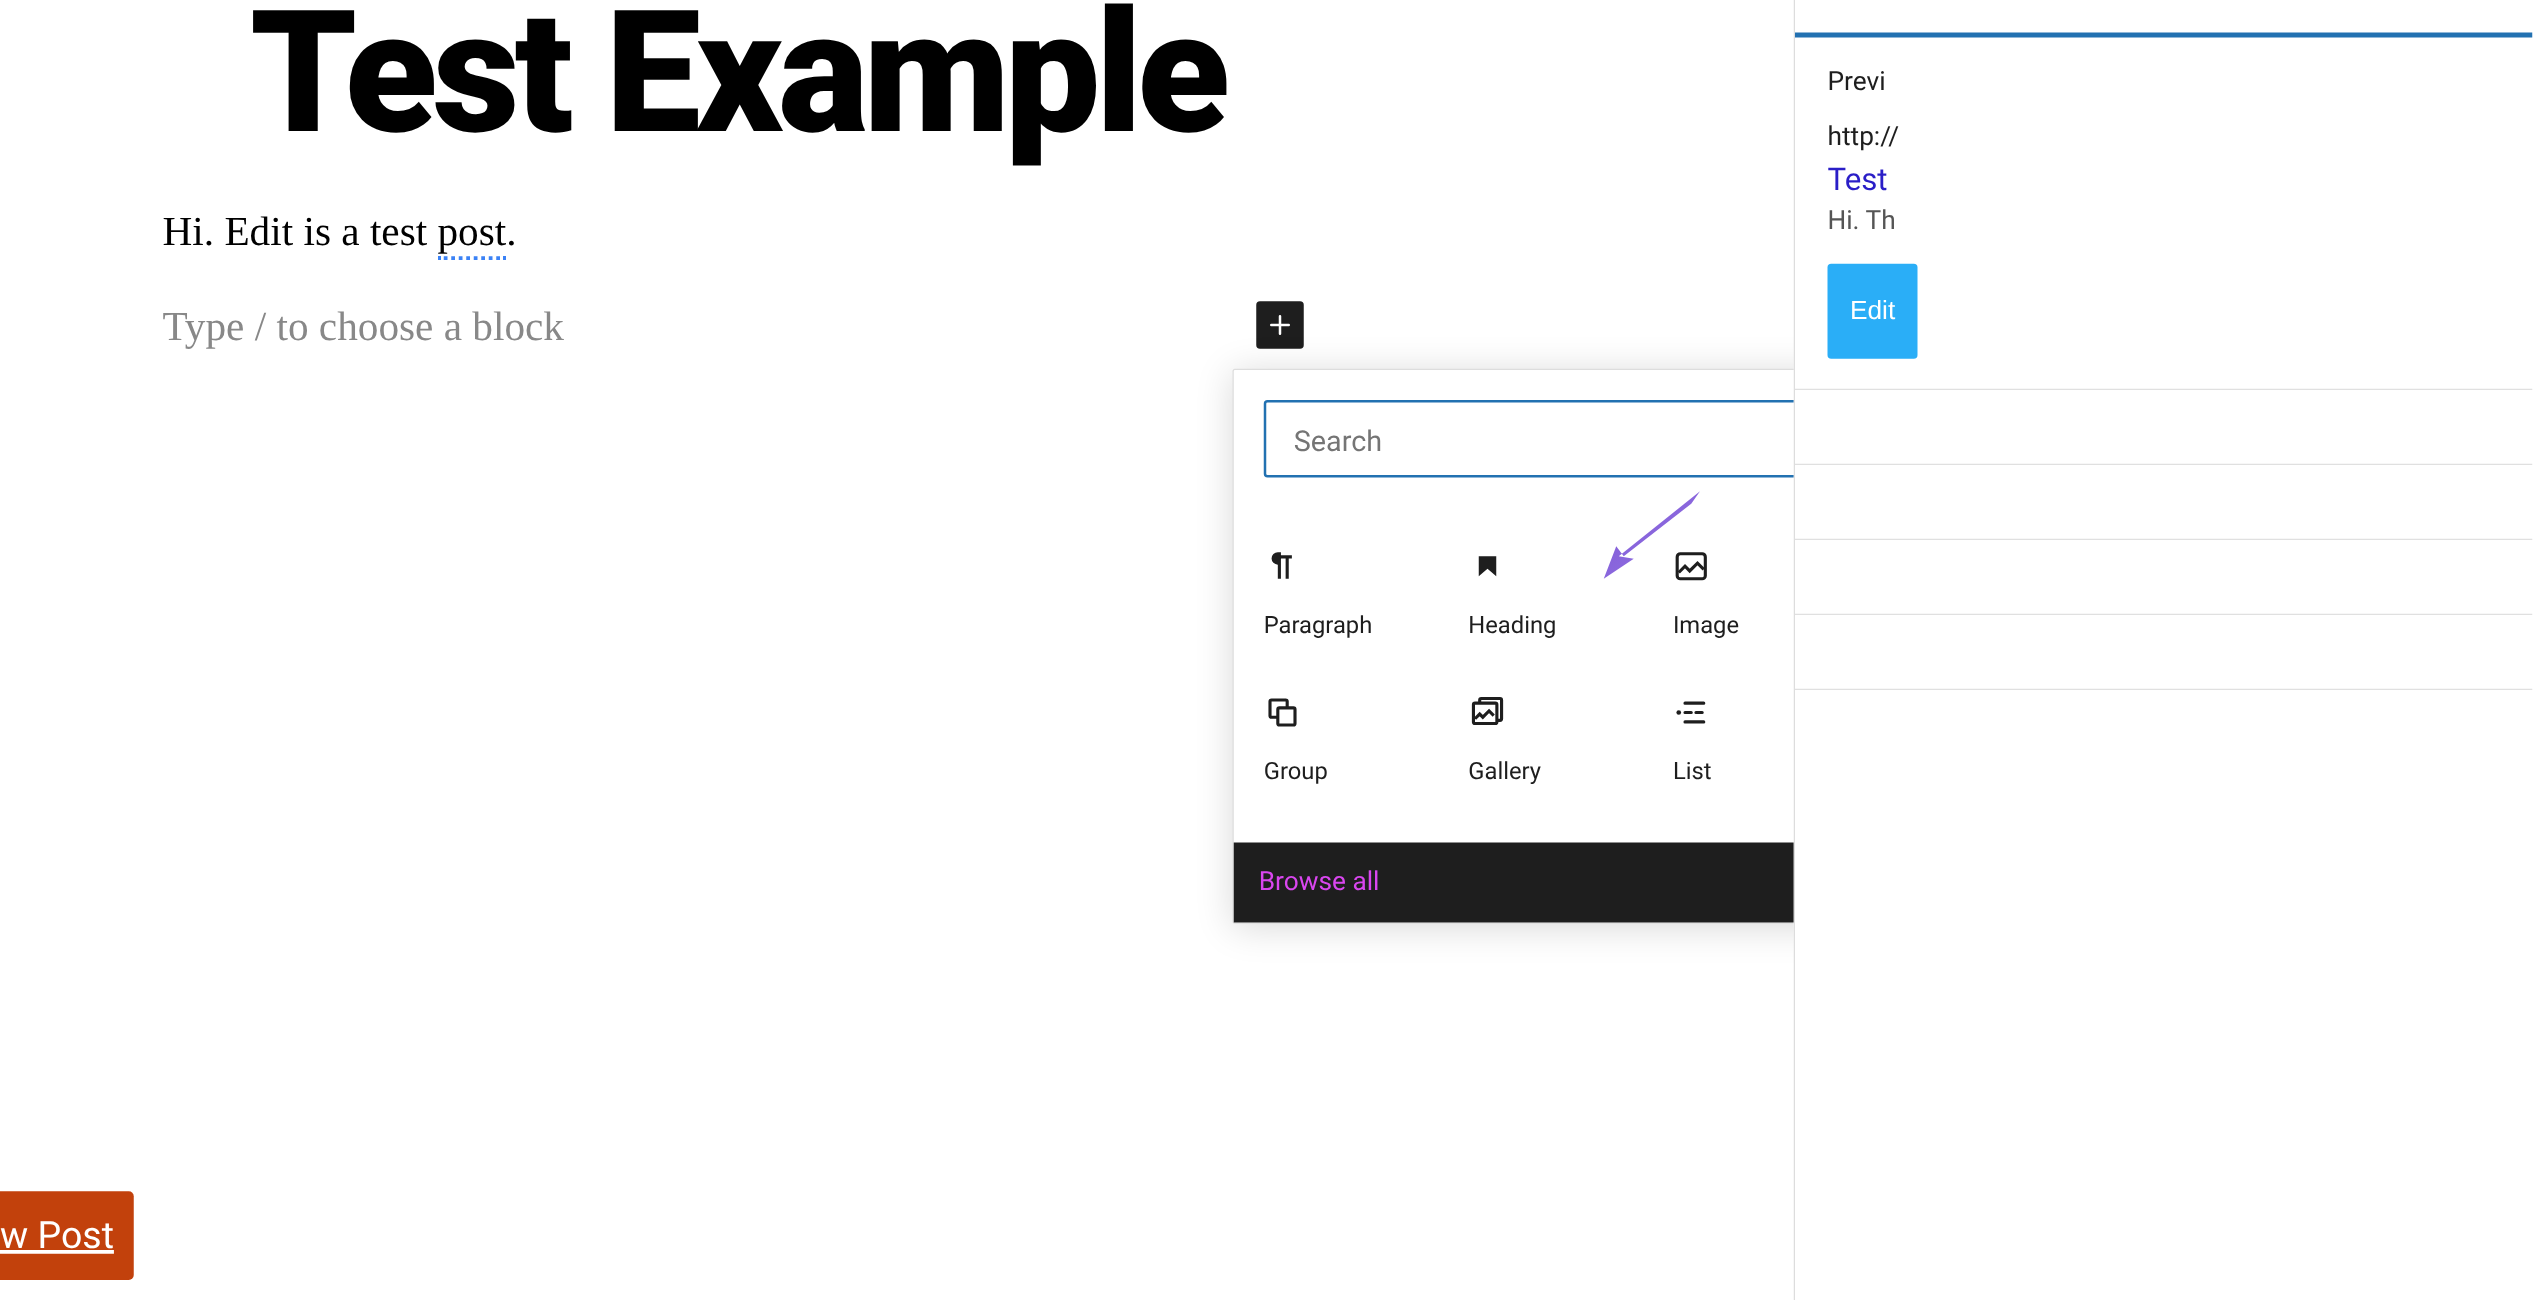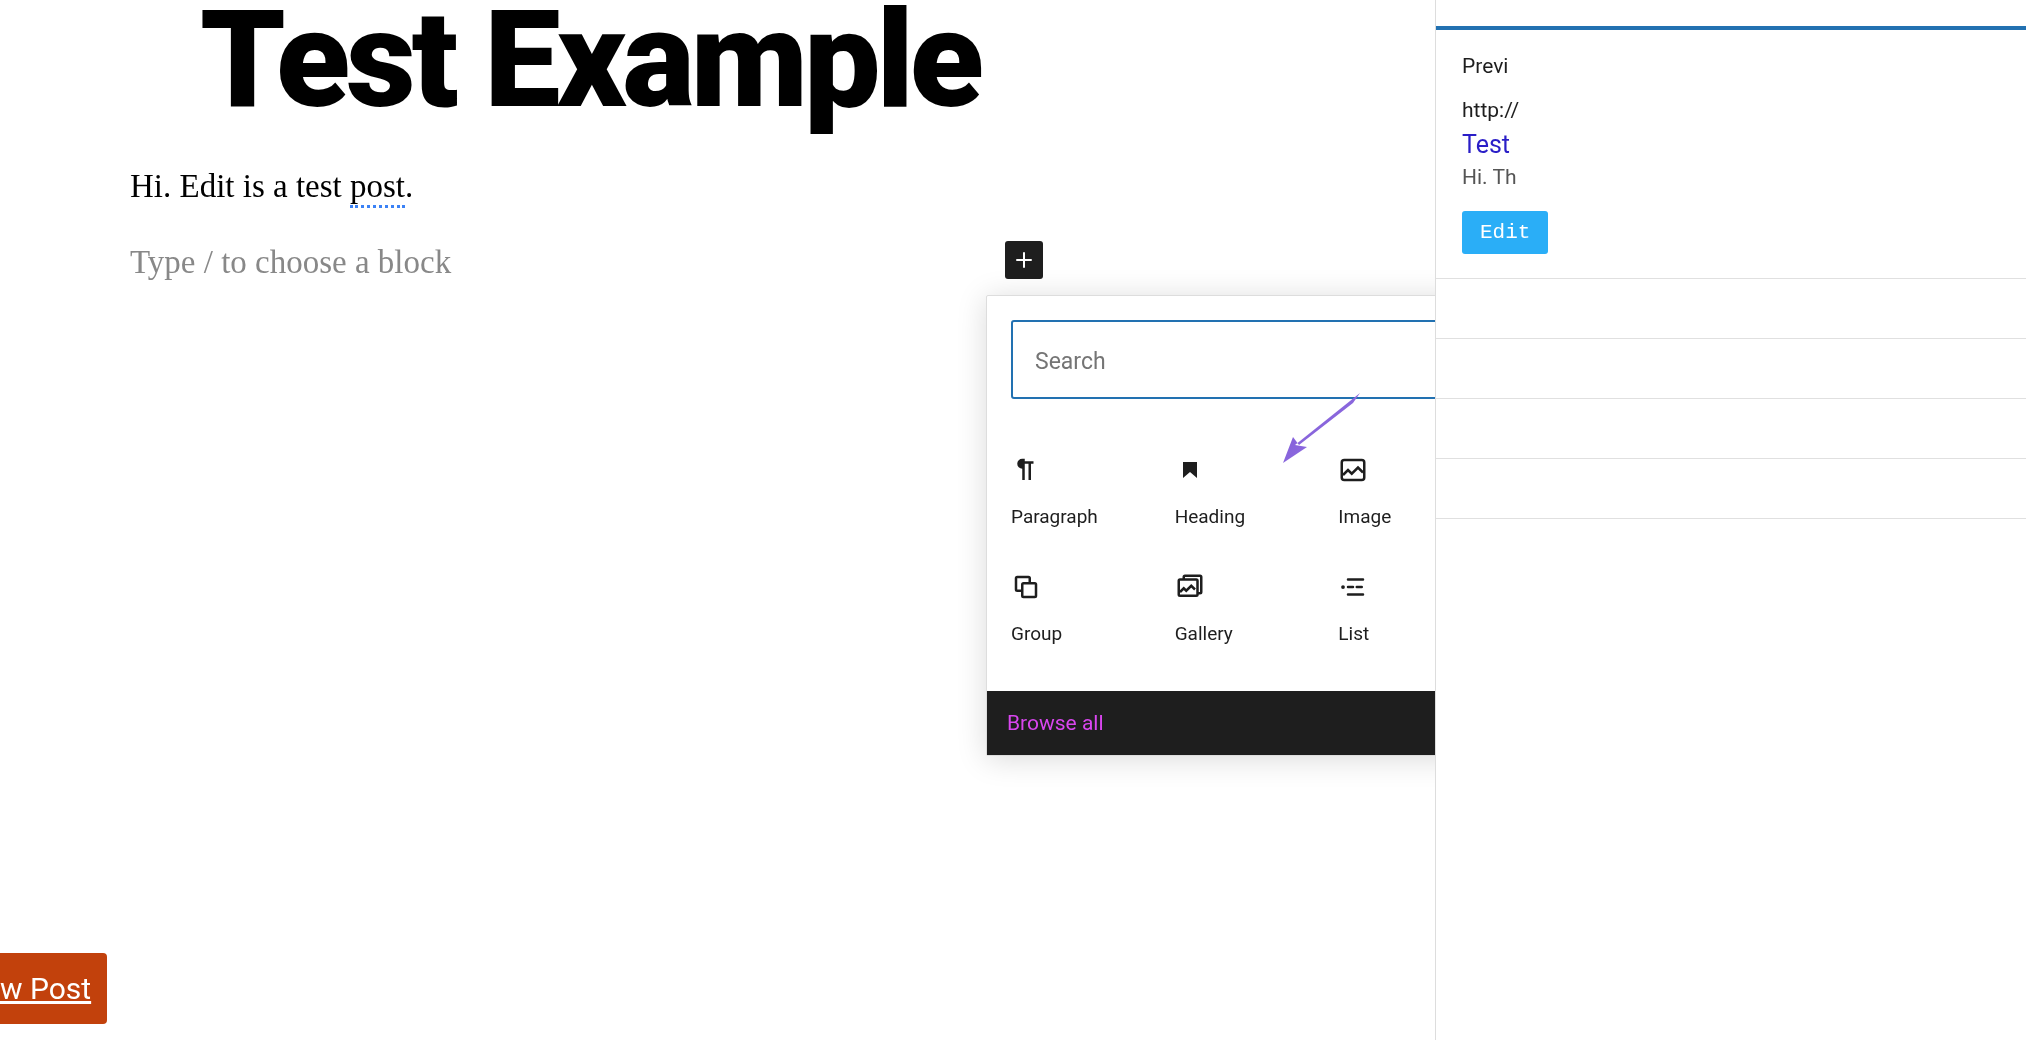--- a/index.html
+++ b/index.html
@@ -94,21 +94,21 @@
       padding: 24px;
     }
     
     .search-input-wrap {
       position: relative;
       width: 100%;
     }
     
     .search-input {
       width: 100%;
-      height: 79px;
+      height: 62px;
       border: 2px solid #2271b1;
       border-radius: 3px;
       padding: 4px 55px 0 22px;
       font-size: 23px;
       outline: none;
       font-family: inherit;
     }
     
     .search-input::placeholder {
       color: #757575;
@@ -217,25 +217,24 @@
     .preview-snippet {
       font-size: 21px;
       color: #555;
       margin-bottom: 22px;
     }
     
     .edit-btn {
       background: #2aaef7;
       color: #fff;
       border: none;
-      padding: 10px 18px;
+      padding: 26px 18px;
       font-size: 21px;
       border-radius: 3px;
       cursor: pointer;
-      font-family: Liberation Mono, monospace;
     }
     
     .sidebar-stub {
       padding: 20px 26px;
       border-bottom: 1px solid #e0e0e0;
       font-size: 20px;
       color: #555;
       height: 60px;
     }
     

